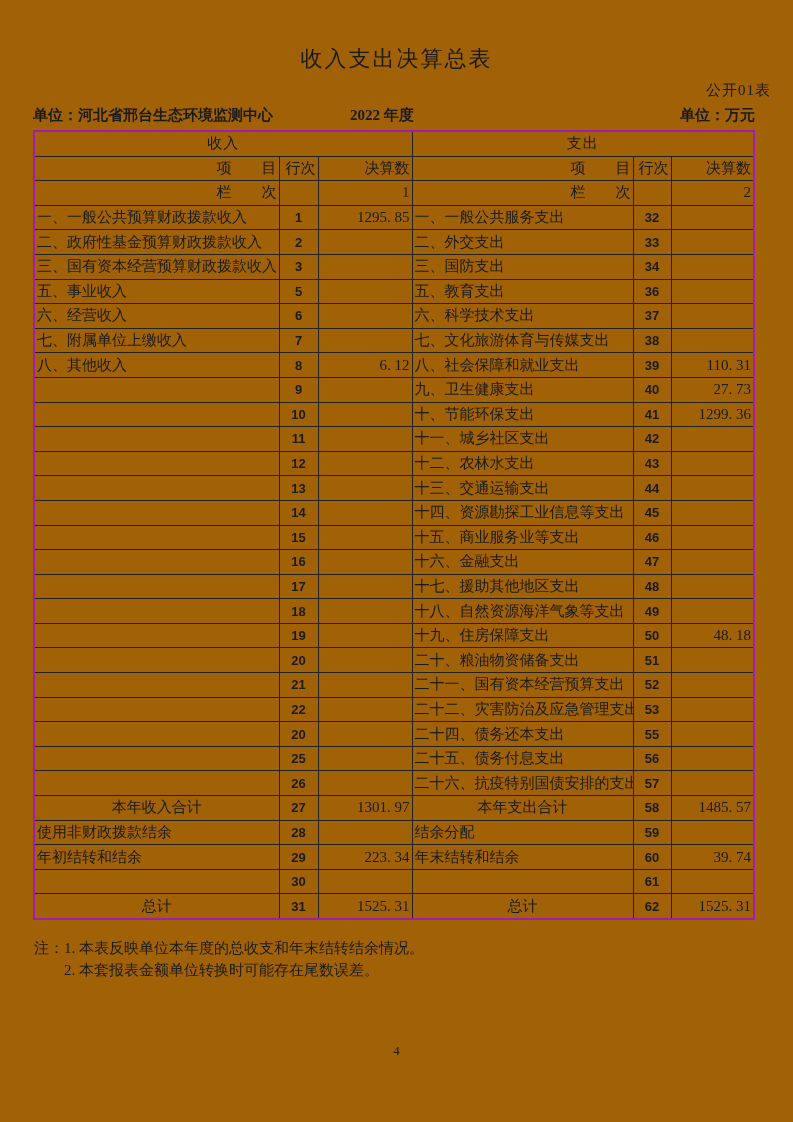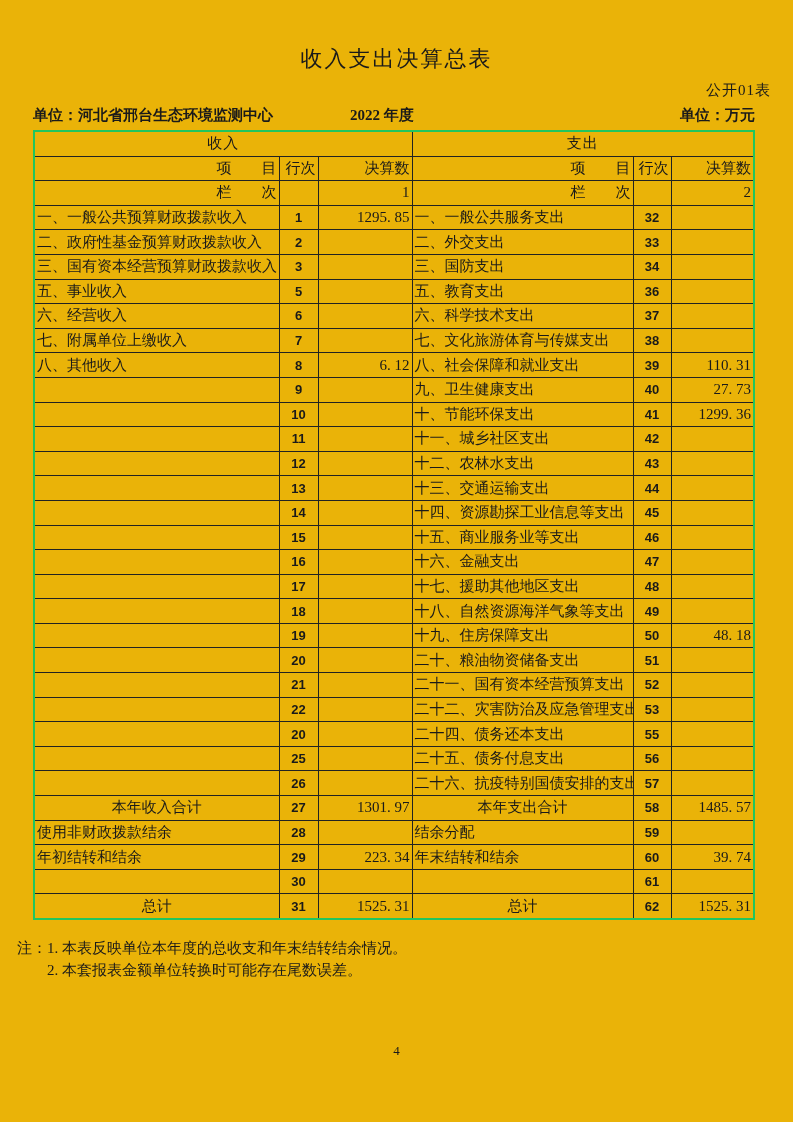--- a/index.html
+++ b/index.html
@@ -1,20 +1,20 @@
 <!DOCTYPE html>
 <html><head>
 <meta charset="utf-8">
 <style>
   html,body{margin:0;padding:0;}
   body{background:#fff;}
   .page{
     position:relative;
     width:793px;height:1122px;
-    background:#eab308;
+    background:#a16207;
     color:#1a1a1a;
     font-family:"Liberation Serif","DejaVu Serif",serif;
     overflow:hidden;
   }
   .title{
     position:absolute;top:44px;left:0;width:100%;
     text-align:center;
     font-size:22px;letter-spacing:2px;
     color:#1a1a1a;
   }
@@ -29,21 +29,21 @@
   }
   .meta-row .unit-name{position:absolute;left:0;top:0;}
   .meta-row .year{position:absolute;left:317px;top:0;}
   .meta-row .currency{position:absolute;right:0;top:0;text-align:right;}
 
   table.main{
     position:absolute;top:130px;left:33px;
     width:720px;
     border-collapse:collapse;
     table-layout:fixed;
-    border:2px solid #22c55e;
+    border:2px solid #a21caf;
     font-size:15px;
   }
   table.main td{
     border:1px solid #222;
     padding:0 2px;
     height:23.6px;
     vertical-align:middle;
     overflow:hidden;
     white-space:nowrap;
     line-height:1;
@@ -54,21 +54,21 @@
   td.item{text-align:left;padding-left:3px;}
   td.item.em{text-align:center;font-weight:normal;}
   td.rowno{
     text-align:center;
     font-family:"Liberation Sans","DejaVu Sans",sans-serif;
     font-size:13px;font-weight:700;
   }
   td.amount{text-align:right;padding-right:2px;}
 
   .notes{
-    position:absolute;left:17px;top:937px;
+    position:absolute;left:34px;top:937px;
     font-size:15px;line-height:22px;
   }
   .notes .indent{padding-left:30px;}
   .page-number{
     position:absolute;top:1043px;left:0;width:100%;
     text-align:center;font-size:13px;
   }
 </style>
 </head>
 <body>

